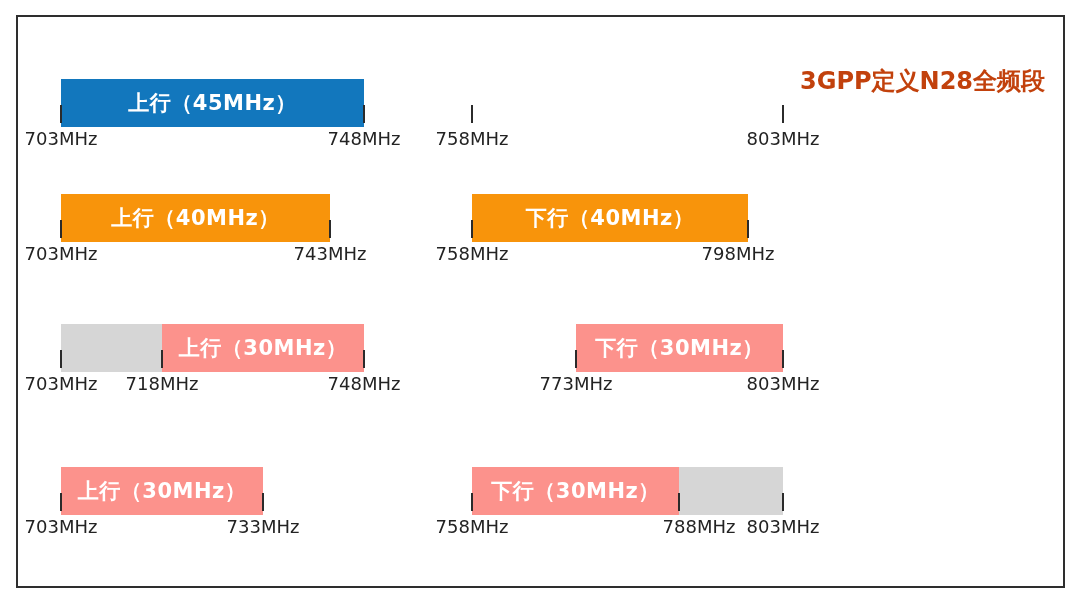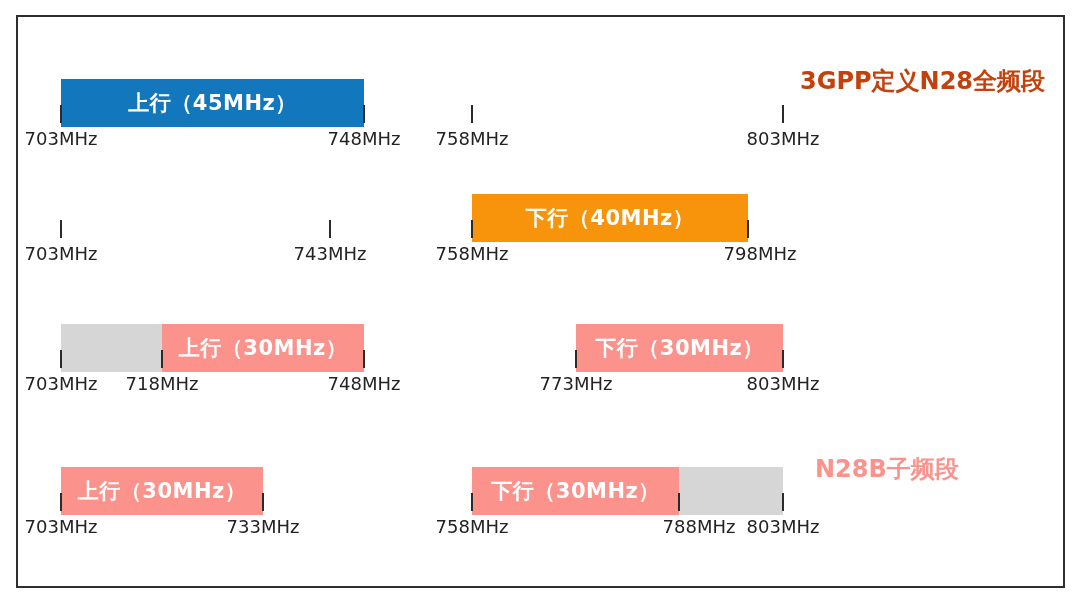--- a/index.html
+++ b/index.html
@@ -64,36 +64,41 @@
   <div class="band" style="left:472px; top:57px; width:311px;">
     <div class="tick" style="left:0;"></div>
     <div class="tick" style="left:311px;"></div>
     <div class="tick-label" style="left:0;">758MHz</div>
     <div class="tick-label" style="left:311px;">803MHz</div>
   </div>
 
   <div class="caption cap-blue" style="left:800px; top:57px;">3GPP定义N28全频段</div>
 
   <div class="band" style="left:61px; top:172px; width:303px;">
+    <div class="bar">
+      <div class="seg seg-orange" style="left:0; width:269px;">
+        <span class="seg-label">上行（40MHz）</span>
+      </div>
+    </div>
     <div class="tick" style="left:0;"></div>
     <div class="tick" style="left:269px;"></div>
     <div class="tick-label" style="left:0;">703MHz</div>
     <div class="tick-label" style="left:269px;">743MHz</div>
   </div>
 
   <div class="band" style="left:472px; top:172px; width:311px;">
     <div class="bar">
       <div class="seg seg-orange" style="left:0; width:276px;">
         <span class="seg-label">下行（40MHz）</span>
       </div>
     </div>
     <div class="tick" style="left:0;"></div>
     <div class="tick" style="left:276px;"></div>
     <div class="tick-label" style="left:0;">758MHz</div>
-    <div class="tick-label" style="left:288px;">798MHz</div>
+    <div class="tick-label" style="left:266px;">798MHz</div>
   </div>
 
 
   <div class="band" style="left:61px; top:302px; width:303px;">
     <div class="bar">
       <div class="seg seg-gray" style="left:0; width:101px;"></div>
       <div class="seg seg-pink" style="left:101px; width:202px;">
         <span class="seg-label">上行（30MHz）</span>
       </div>
     </div>
@@ -138,14 +143,13 @@
       <div class="seg seg-gray" style="left:207px; width:104px;"></div>
     </div>
     <div class="tick" style="left:0;"></div>
     <div class="tick" style="left:207px;"></div>
     <div class="tick" style="left:311px;"></div>
     <div class="tick-label" style="left:0;">758MHz</div>
     <div class="tick-label" style="left:207px;margin-left:20px;">788MHz</div>
     <div class="tick-label" style="left:311px;">803MHz</div>
   </div>
 
-  <div class="caption cap-pink" style="left:815px; top:445px;">N28B子频段</div>
 </div>
 
 </body></html>

